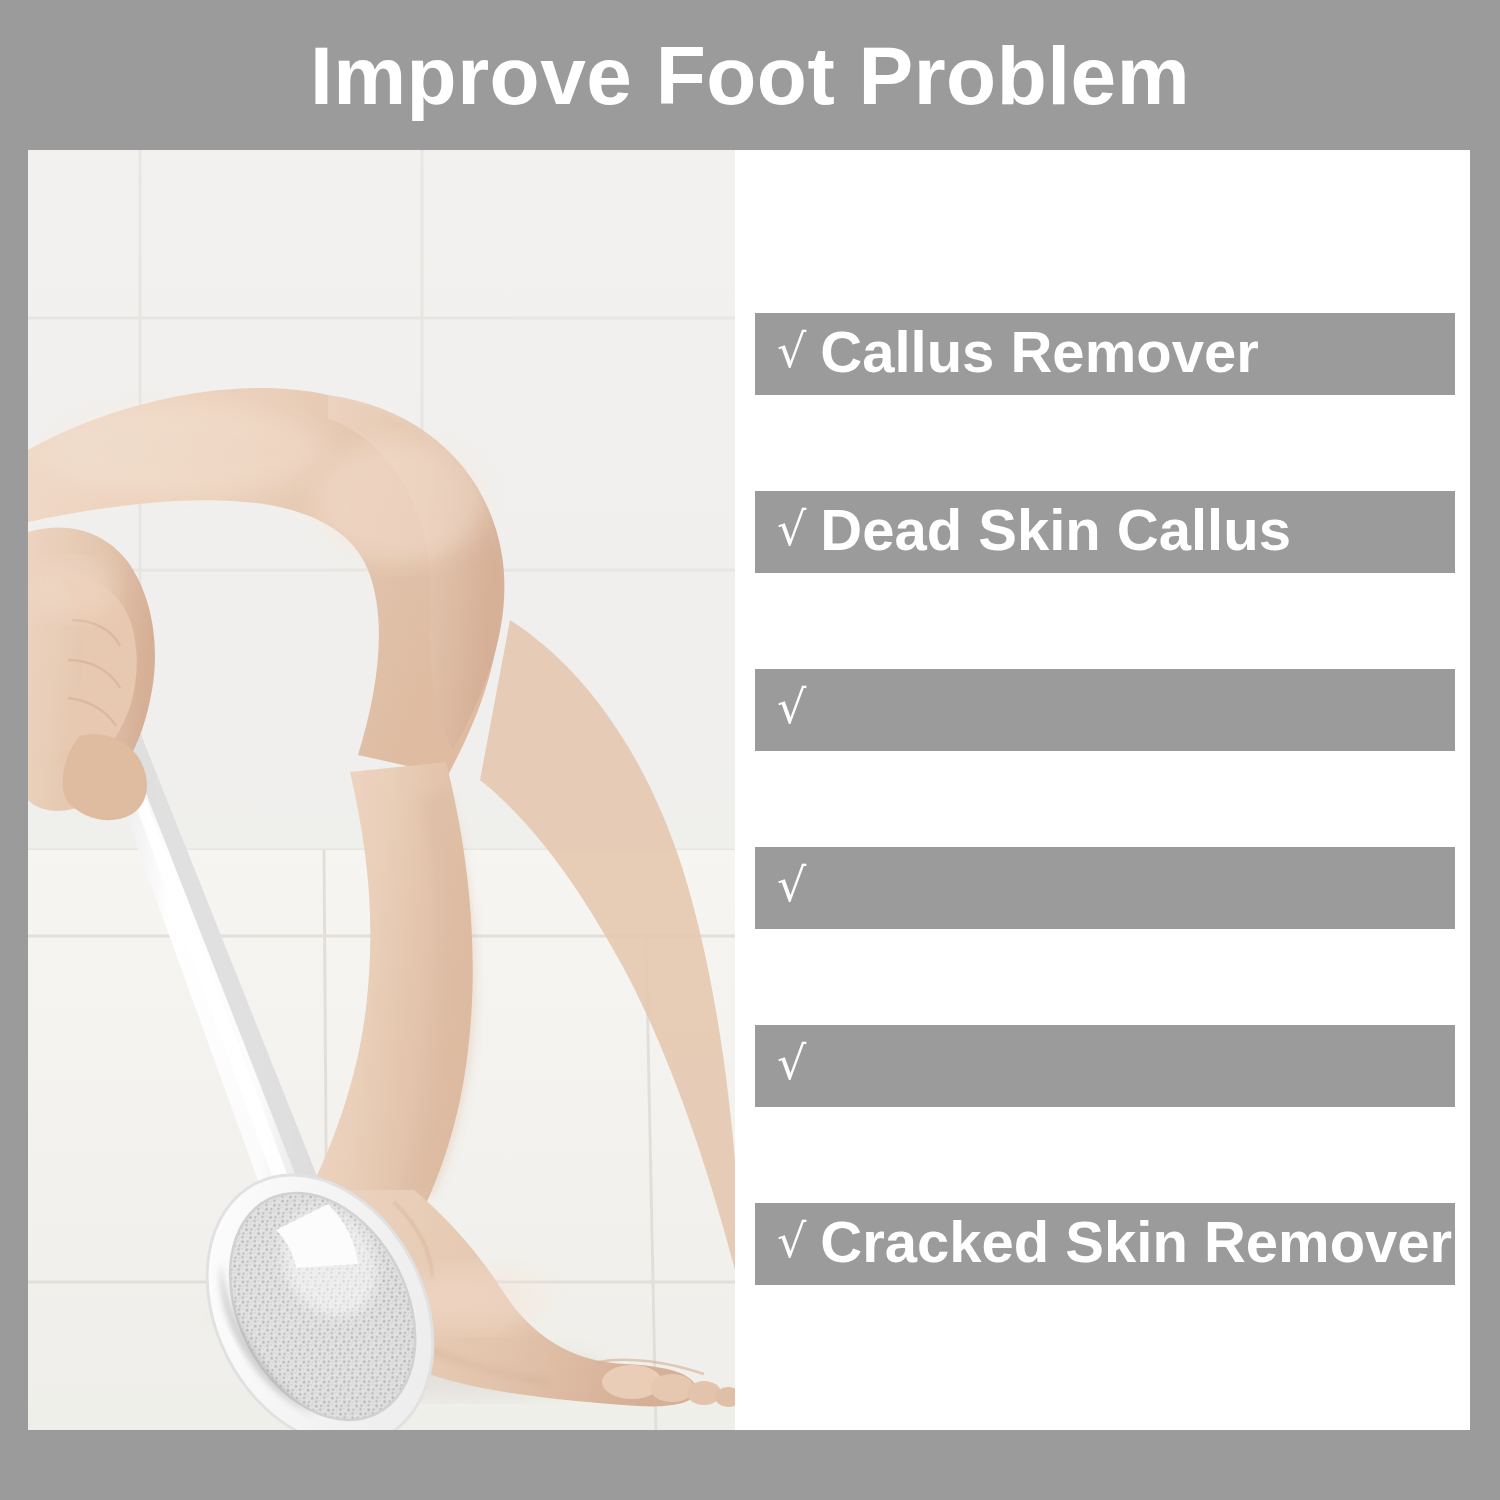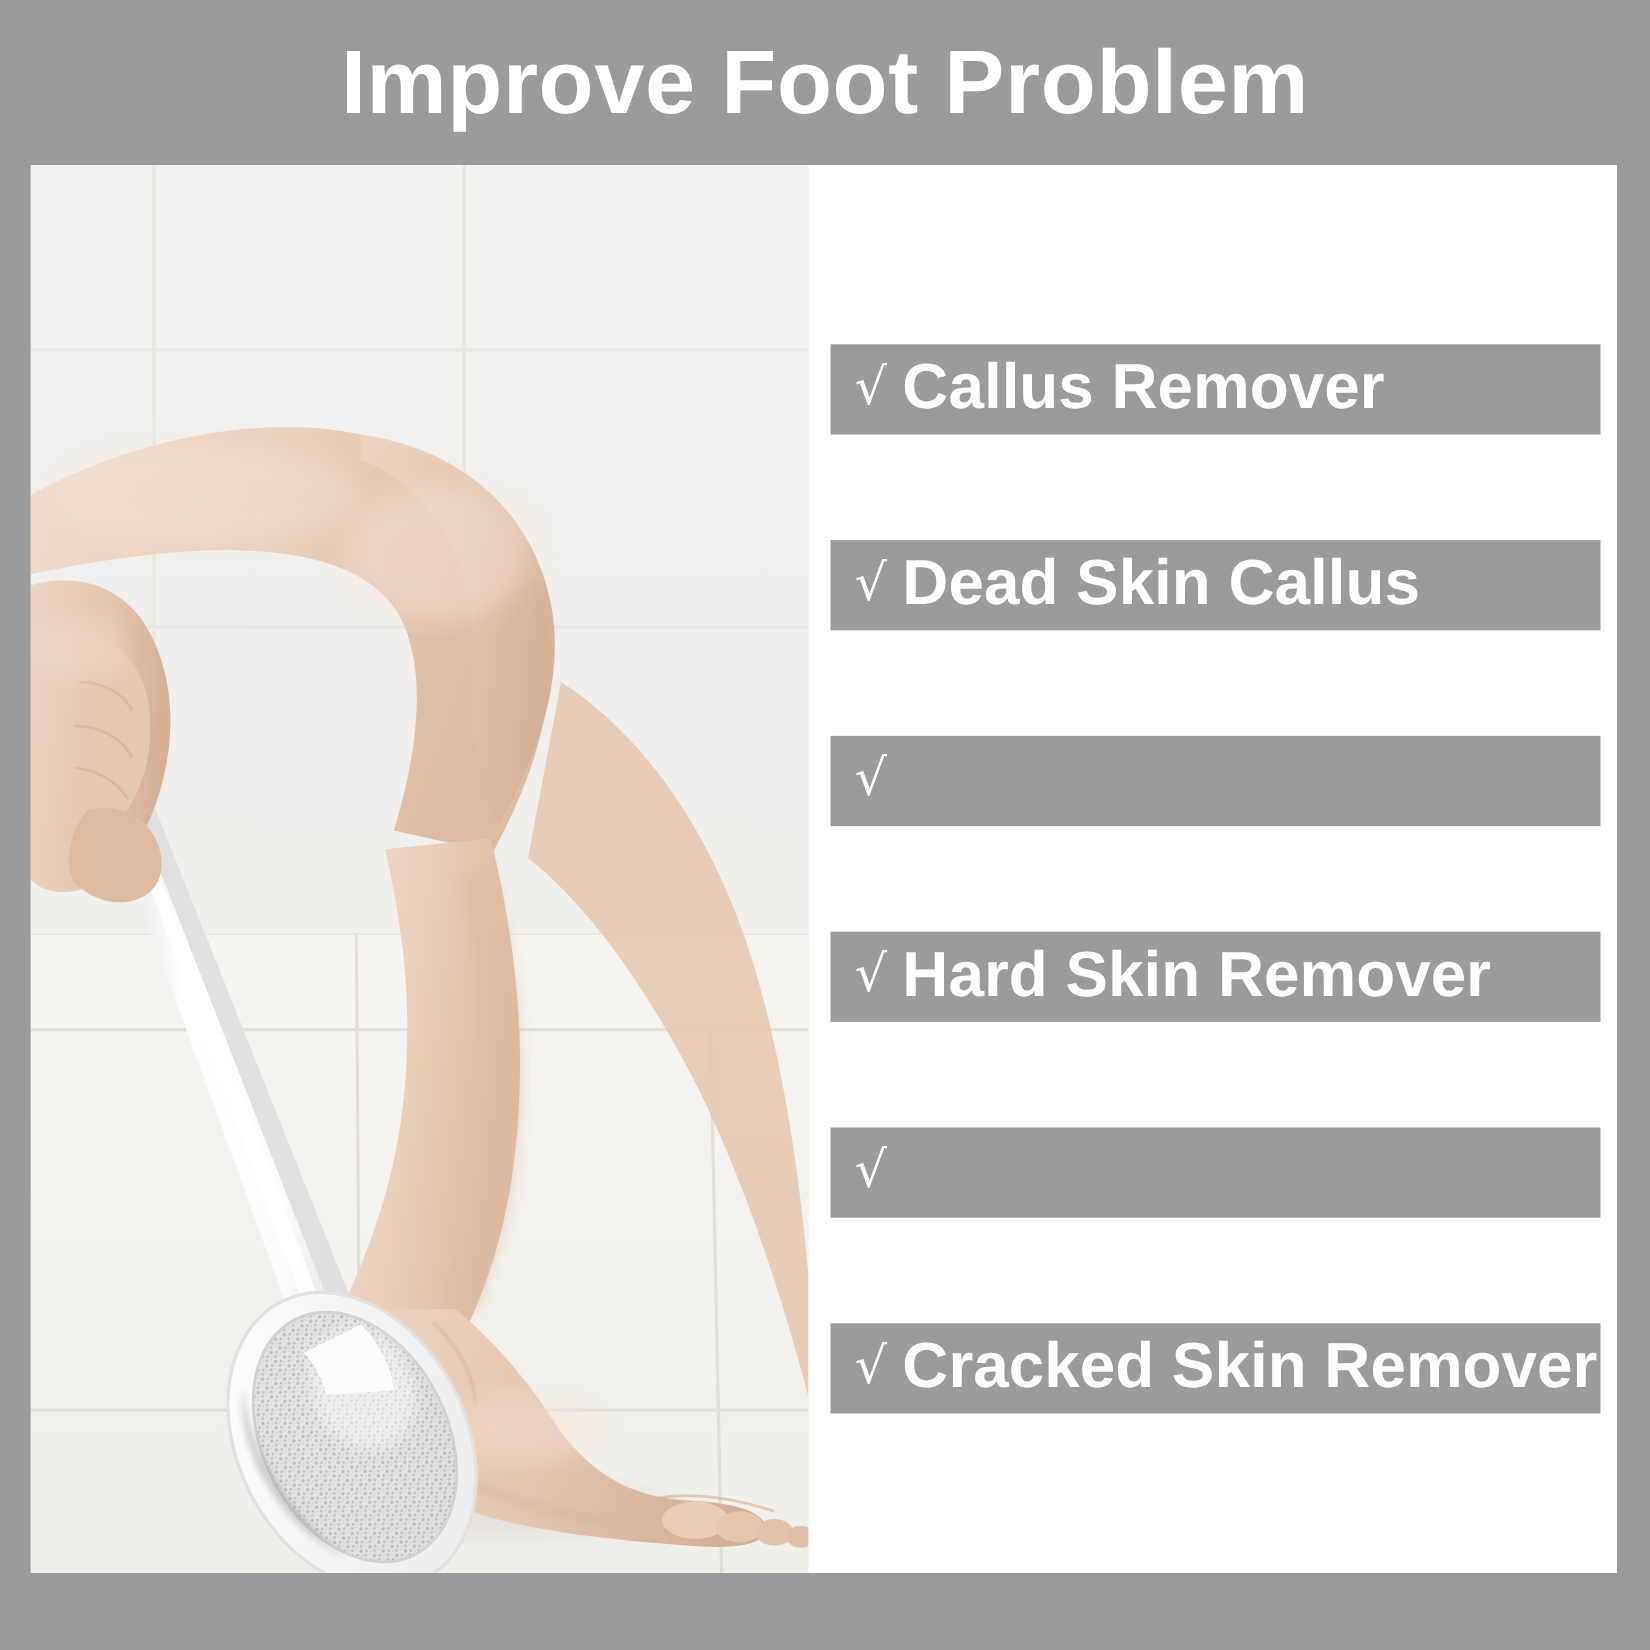--- a/index.html
+++ b/index.html
@@ -288,21 +288,20 @@
         <span class="check-glyph">√</span>
         <span class="feature-label">Dead Skin Callus</span>
       </div>
 
       <div class="feature-row">
         <span class="check-glyph">√</span>
       </div>
 
       <div class="feature-row">
         <span class="check-glyph">√</span>
-        <span class="feature-label">Hard Skin Remover</span>
       </div>
 
       <div class="feature-row">
         <span class="check-glyph">√</span>
       </div>
 
       <div class="feature-row">
         <span class="check-glyph">√</span>
         <span class="feature-label">Cracked Skin Remover</span>
       </div>

